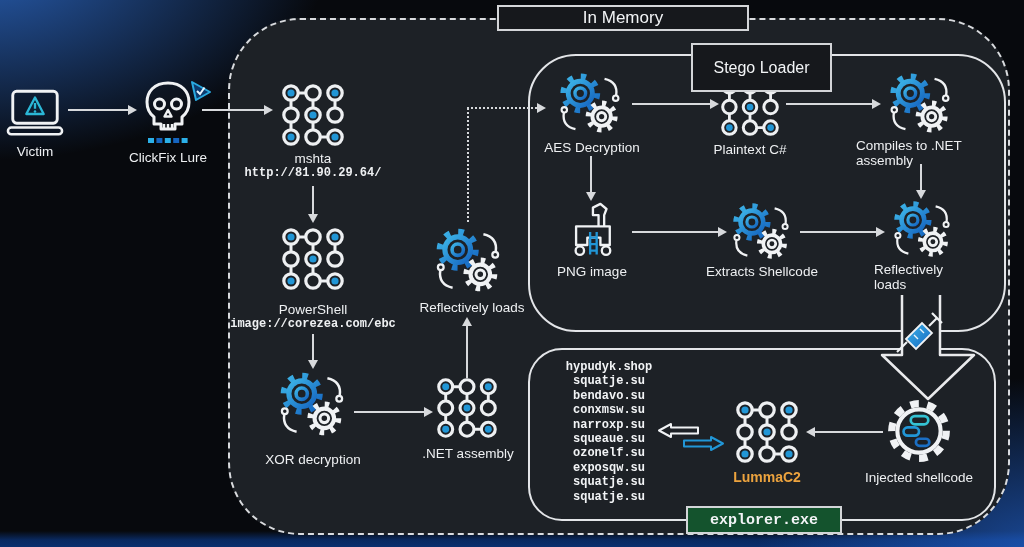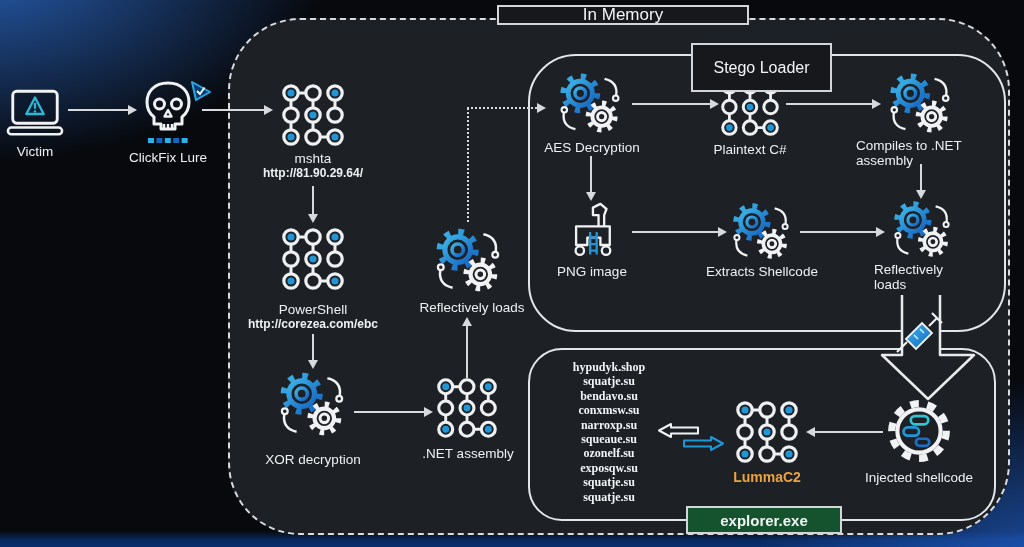--- a/index.html
+++ b/index.html
@@ -26,23 +26,23 @@
   .dot-v{border-left-style:dotted}
   .ah{position:absolute;width:0;height:0;z-index:4}
   .ah.r{border-top:5px solid transparent;border-bottom:5px solid transparent;border-left:9px solid #d7d9dc}
   .ah.l{border-top:5px solid transparent;border-bottom:5px solid transparent;border-right:9px solid #d7d9dc}
   .ah.d{border-left:5px solid transparent;border-right:5px solid transparent;border-top:9px solid #d7d9dc}
   .ah.u{border-left:5px solid transparent;border-right:5px solid transparent;border-bottom:9px solid #d7d9dc}
   
   .lbl{position:absolute;transform:translateX(-50%);color:#eef0f2;
        font:13.5px/1.12 "Liberation Sans",sans-serif;text-align:left;white-space:nowrap;z-index:6}
   .lbl.wrap{white-space:normal}
-  .mono{font-family:Liberation Sans, sans-serif;font-weight:bold;font-size:12px}
+  .mono{font-family:Liberation Mono, monospace;font-weight:bold;font-size:12px}
   .domains{position:absolute;left:546px;top:360px;width:126px;text-align:center;z-index:6;
-       color:#f2f4f6;font-family:Liberation Serif, serif;
+       color:#f2f4f6;font-family:Liberation Mono, monospace;
        font-weight:bold;font-size:12px;line-height:14.4px}
   .icon{position:absolute;z-index:6}
   .lumma-lbl{color:#eca33e;font-weight:bold;font-size:14px}
 </style>
 </head>
 <body>
 
 <svg style="position:absolute;width:0;height:0" aria-hidden="true">
   <defs>
     <linearGradient id="bluegrad" x1="0" y1="0" x2="1" y2="1">
@@ -120,21 +120,21 @@
       <rect x="30" y="40.5" width="13" height="7" rx="3.5" fill="none" stroke="#1b6fc4" stroke-width="2.6"></rect>
     </symbol>
     <symbol id="g-dblarrow" viewBox="0 0 70 30">
       <path d="M3 8.5 L15 2 V5.5 H42 V11.5 H15 V15 Z" fill="none" stroke="#f0f2f4" stroke-width="2" stroke-linejoin="round"></path>
       <path d="M67 21.5 L55 15 V18.5 H28 V24.5 H55 V28 Z" fill="none" stroke="#2196d6" stroke-width="2" stroke-linejoin="round"></path>
     </symbol>
   </defs>
 </svg>
 
 <div class="abs outer"></div>
-<div class="abs frame-label" style="left:497px;top:5px;width:252px;height:20px;font-size:17px">
+<div class="abs frame-label" style="left:497px;top:5px;width:252px;height:26px;font-size:17px">
   <span>In Memory</span>
 </div>
 
 <div class="abs inner-frame" style="left:528px;top:54px;width:478px;height:278px"></div>
 <div class="abs frame-label" style="left:691px;top:43px;width:141px;height:49px;font-size:16px">
   <span>Stego Loader</span>
 </div>
 
 <div class="abs inner-frame" style="left:528px;top:348px;width:468px;height:173px;border-radius:34px"></div>
 <div class="abs frame-label mono" style="left:686px;top:506px;width:156px;height:28px;font-size:15px;background:#14532d">
@@ -163,21 +163,21 @@
 <div class="lbl" style="left:313px;top:151px">mshta</div>
 <div class="lbl mono" style="left:313px;top:167px">http://81.90.29.64/</div>
 
 <div class="lv" style="left:312px;top:186px;height:28px"></div>
 <div class="ah d" style="left:308px;top:214px"></div>
 
 <svg class="icon" style="left:282px;top:228px" width="62" height="62" viewBox="0 0 62 62">
     <use href="#g-grid"></use>
   </svg>
 <div class="lbl" style="left:313px;top:302px">PowerShell</div>
-<div class="lbl mono" style="left:313px;top:318px">http://corezea.com/ebc</div>
+<div class="lbl mono" style="left:313px;top:318px">image://corezea.com/ebc</div>
 
 <div class="lv" style="left:312px;top:334px;height:26px"></div>
 <div class="ah d" style="left:308px;top:360px"></div>
 
 <svg class="icon" style="left:274px;top:370px" width="76" height="70" viewBox="0 0 74 66">
     <use href="#g-gears"></use>
   </svg>
 <div class="lbl" style="left:313px;top:452px">XOR decryption</div>
 
 <div class="lh" style="left:354px;top:411px;width:70px"></div>

